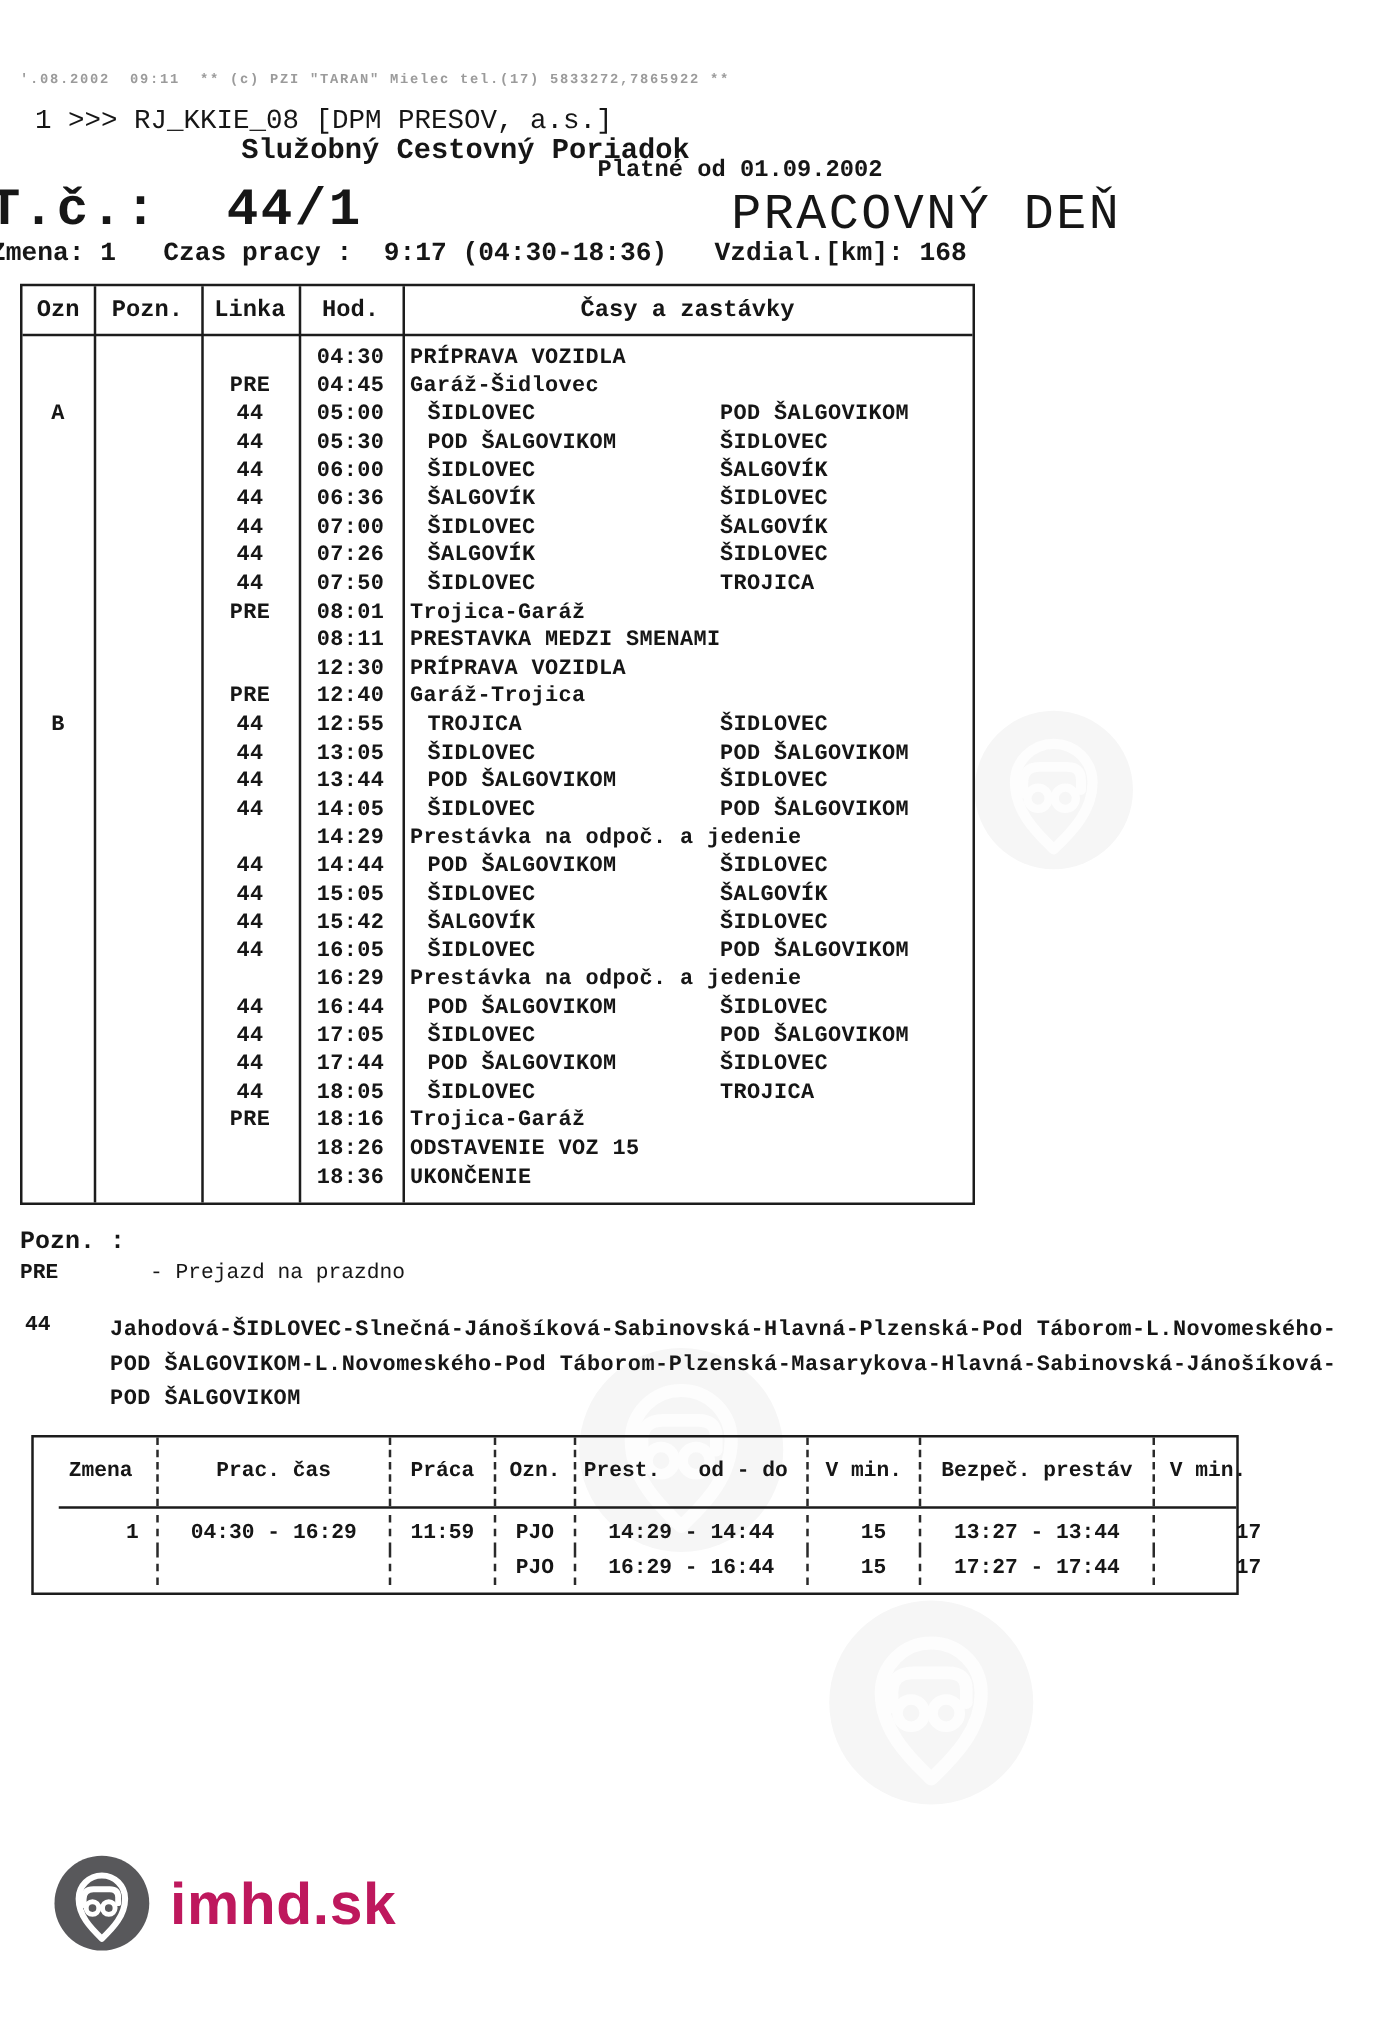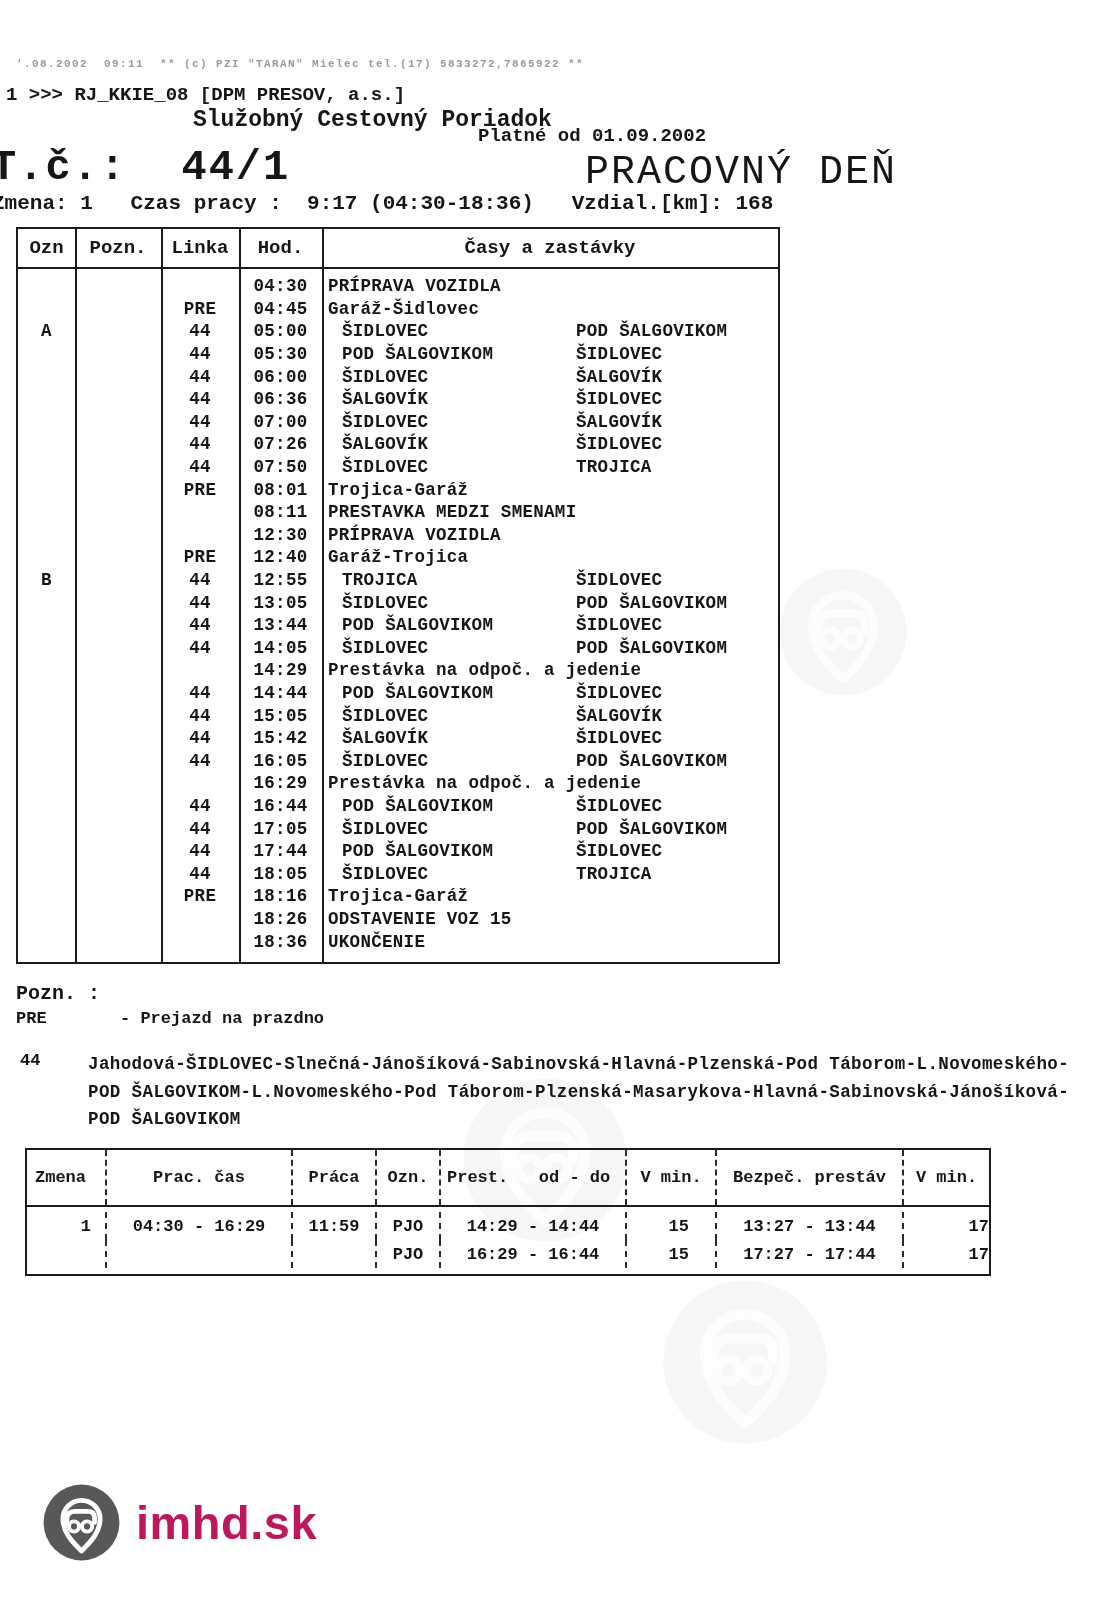--- a/index.html
+++ b/index.html
@@ -9,21 +9,21 @@
   }
   .abs{position:absolute;}
   .pre{white-space:pre;}
 
   
   .wm{position:absolute;--circle-fill:#f6f6f6;--glyph:#fdfdfd;}
   .wm svg{width:100%;height:100%;display:block;}
 
   
   .sys-line{left:16px;top:58px;font-size:11px;color:#9b9b9b;letter-spacing:1.4px;font-weight:700;}
-  .job-line{left:6px;top:84px;font-size:19px;font-weight:700;}
+  .job-line{left:28px;top:84px;font-size:22px;font-weight:400;}
   .doc-title{left:193px;top:107px;font-size:23px;font-weight:700;}
   .valid-from{left:478px;top:125px;font-size:19px;font-weight:700;}
   .turnus{left:-9px;top:144px;font-size:42px;font-weight:700;letter-spacing:2px;}
   .day-type{left:585px;top:150px;font-size:40px;font-weight:400;letter-spacing:2px;}
   .shift-line{left:-8px;top:192px;font-size:21px;font-weight:700;}
 
   
   .main-table{left:16px;top:227px;width:760px;border:2px solid #1c1c1c;background:transparent;}
   .mt-grid{display:grid;grid-template-columns:57px 86px 78px 83px 1fr;}
   .mt-header{height:38px;border-bottom:2px solid #1c1c1c;font-size:19px;font-weight:700;text-align:center;}
@@ -34,30 +34,30 @@
   .mt-row .cc{display:flex;align-items:center;justify-content:center;}
   .c-casy{position:relative;}
   .c-casy span{position:absolute;top:50%;transform:translateY(-50%);white-space:pre;}
   .t-full{left:6px;}
   .t-from{left:20px;}
   .t-to{left:254px;}
 
   
   .pozn-title{left:16px;top:982px;font-size:20px;font-weight:700;}
   .pozn-abbr{left:16px;top:1009px;font-size:17px;font-weight:700;}
-  .pozn-desc{left:120px;top:1009px;font-size:17px;font-weight:700;text-align:right;}
+  .pozn-desc{left:120px;top:1009px;font-size:17px;font-weight:400;text-align:right;}
 
   
   .route-num{left:20px;top:1051px;font-size:17px;font-weight:700;}
   .route-lines{left:88px;top:1051px;font-size:17.5px;font-weight:700;line-height:27.5px;letter-spacing:0.4px;}
   .route-lines div{white-space:pre;}
 
   
   .sum-table{left:25px;top:1148px;width:962px;border:2px solid #1c1c1c;font-weight:700;}
-  .sum-grid{display:grid;grid-template-columns:80px 186px 84px 64px 186px 90px 187px 85px;}
+  .sum-grid{display:grid;grid-template-columns:80px 186px 84px 64px 186px 90px 187px 85px;margin-left:20px;}
   .sum-header{height:55px;border-bottom:2px solid #1c1c1c;font-size:17px;}
   .sum-header>div,.sum-row>div{display:flex;align-items:center;border-right:2px dashed #2a2a2a;}
   .sum-header>div:last-child,.sum-row>div:last-child{border-right:none;}
   .sum-header>div{justify-content:center;}
   .sum-header>div.h-prest{justify-content:flex-start;padding-left:6px;white-space:pre;}
   .sum-header>div.h-zmena{justify-content:flex-start;padding-left:8px;}
   .sum-body{padding:5px 0 6px 0;}
   .sum-row{height:28px;font-size:17px;}
   .sum-row>div{justify-content:center;white-space:pre;}
   .sum-row .d-zmena{justify-content:flex-end;padding-right:14px;}

